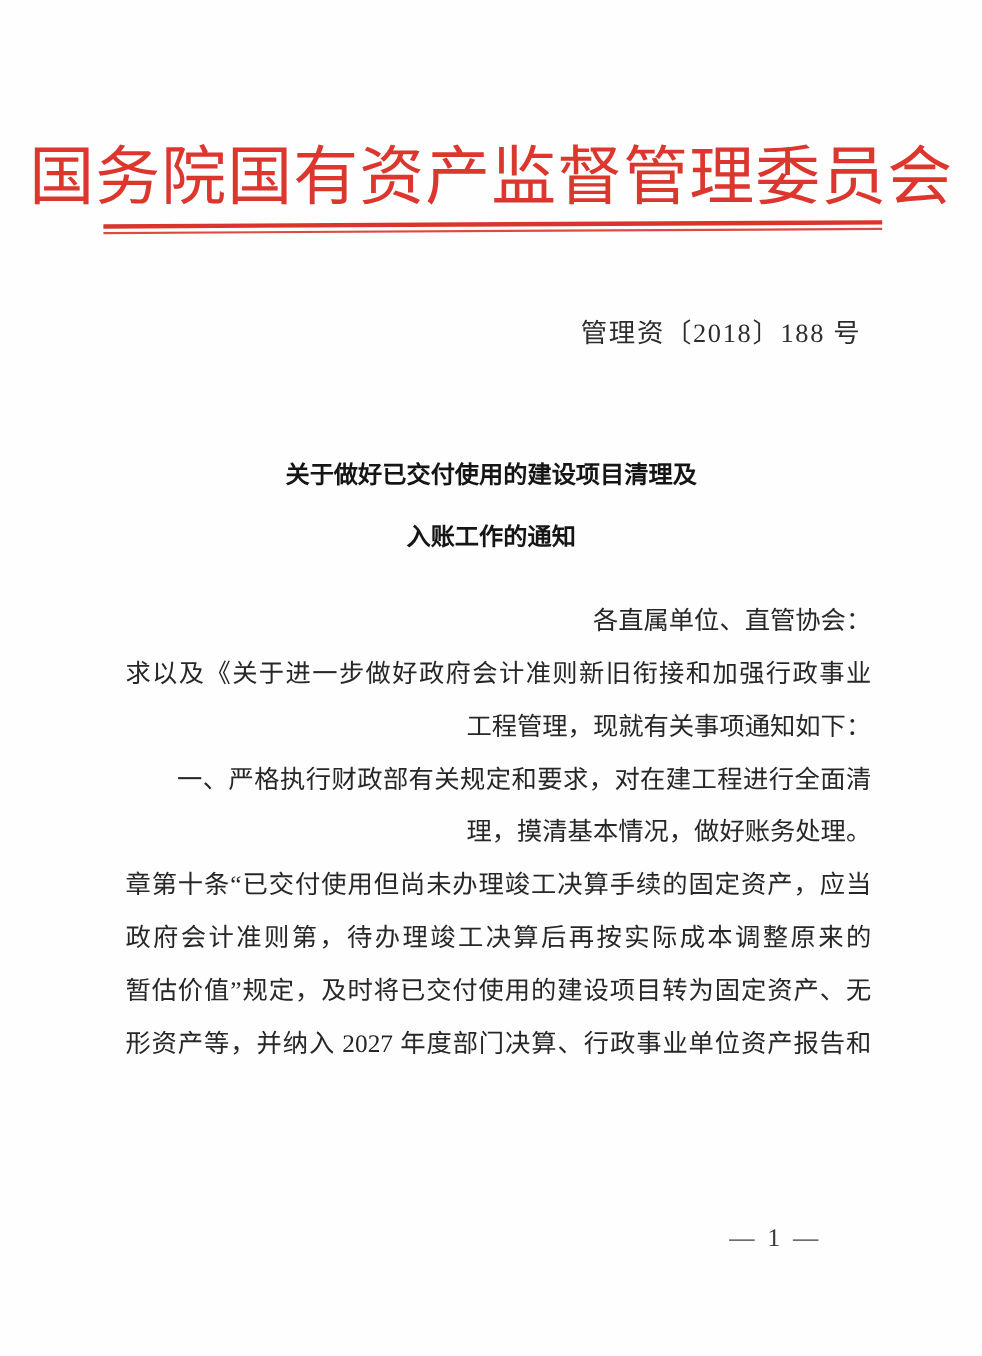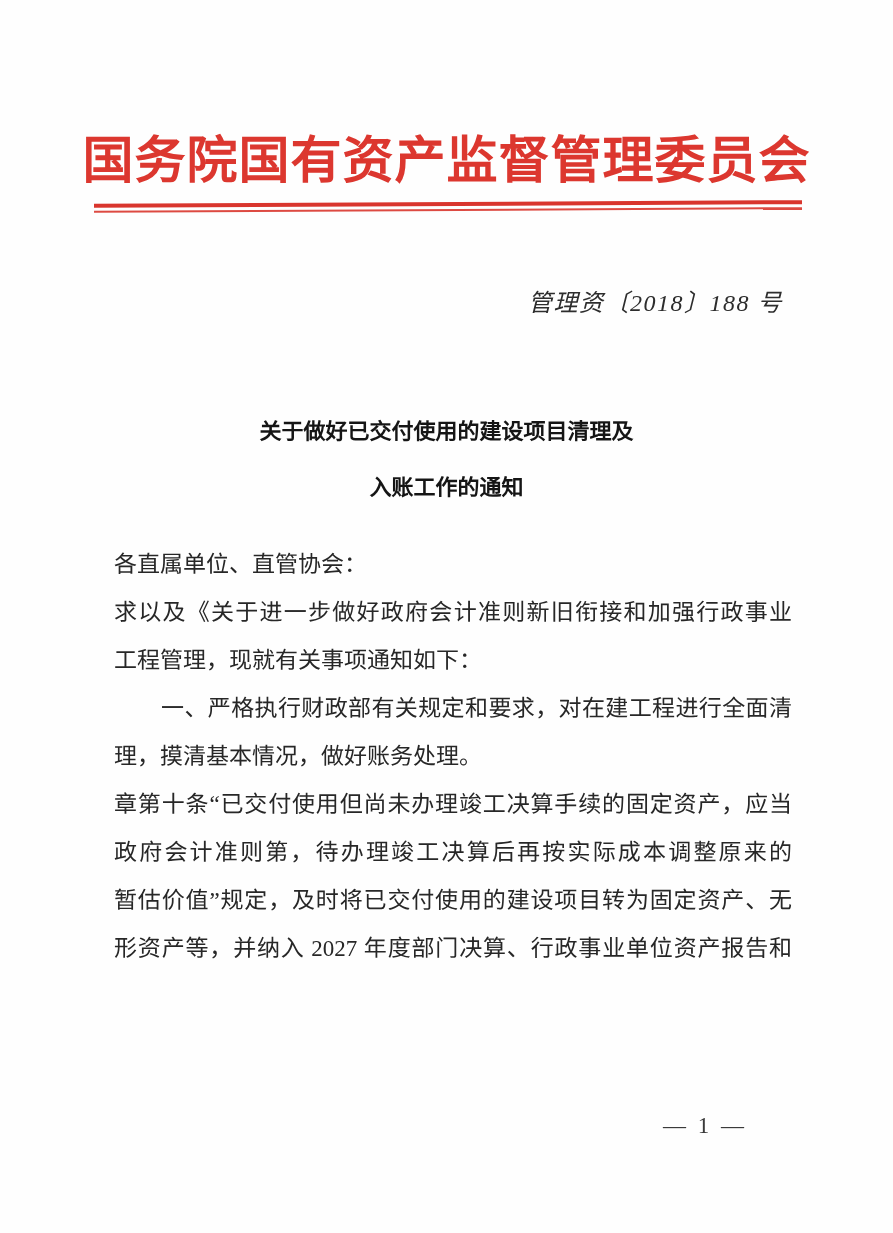--- a/index.html
+++ b/index.html
@@ -17,23 +17,23 @@
     width: 893px; height: 1233px;
     background: #fefefe;
   }
   
   .agency-name {
     position: absolute;
     top: 127px;
     left: 0;
     width: 100%;
     text-align: center;
-    font-size: 51px;
+    font-size: 59px;
     line-height: 68px;
-    font-weight: bold;
+    font-weight: normal;
     letter-spacing: 1px;
     color: #dc372f;
     white-space: nowrap;
   }
   .red-rule {
     position: absolute;
     top: 202px;
     left: 94px;
     width: 708px;
     transform: rotate(-0.3deg);
@@ -49,21 +49,20 @@
   }
   
   .doc-number {
     position: absolute;
     top: 283px;
     right: 110px;
     font-size: 24px;
     letter-spacing: 1.5px;
     color: #2d2d2d;
     white-space: nowrap;
-    font-style: italic;
   }
   
   .doc-title {
     position: absolute;
     top: 404px;
     left: 0;
     width: 100%;
     text-align: center;
     color: #151515;
     font-weight: bold;
@@ -78,20 +77,21 @@
     left: 114px;
     width: 678px;
     font-size: 23px;
     color: #272727;
   }
   .ln {
     height: 48px;
     line-height: 48px;
     white-space: nowrap;
     overflow: visible;
+    text-align: right;
   }
   .ln.just {
     white-space: normal;
     text-align: justify;
     text-align-last: justify;
     text-justify: inter-character;
   }
   .ln.indent { text-indent: 47px; }
   
   .page-number {

